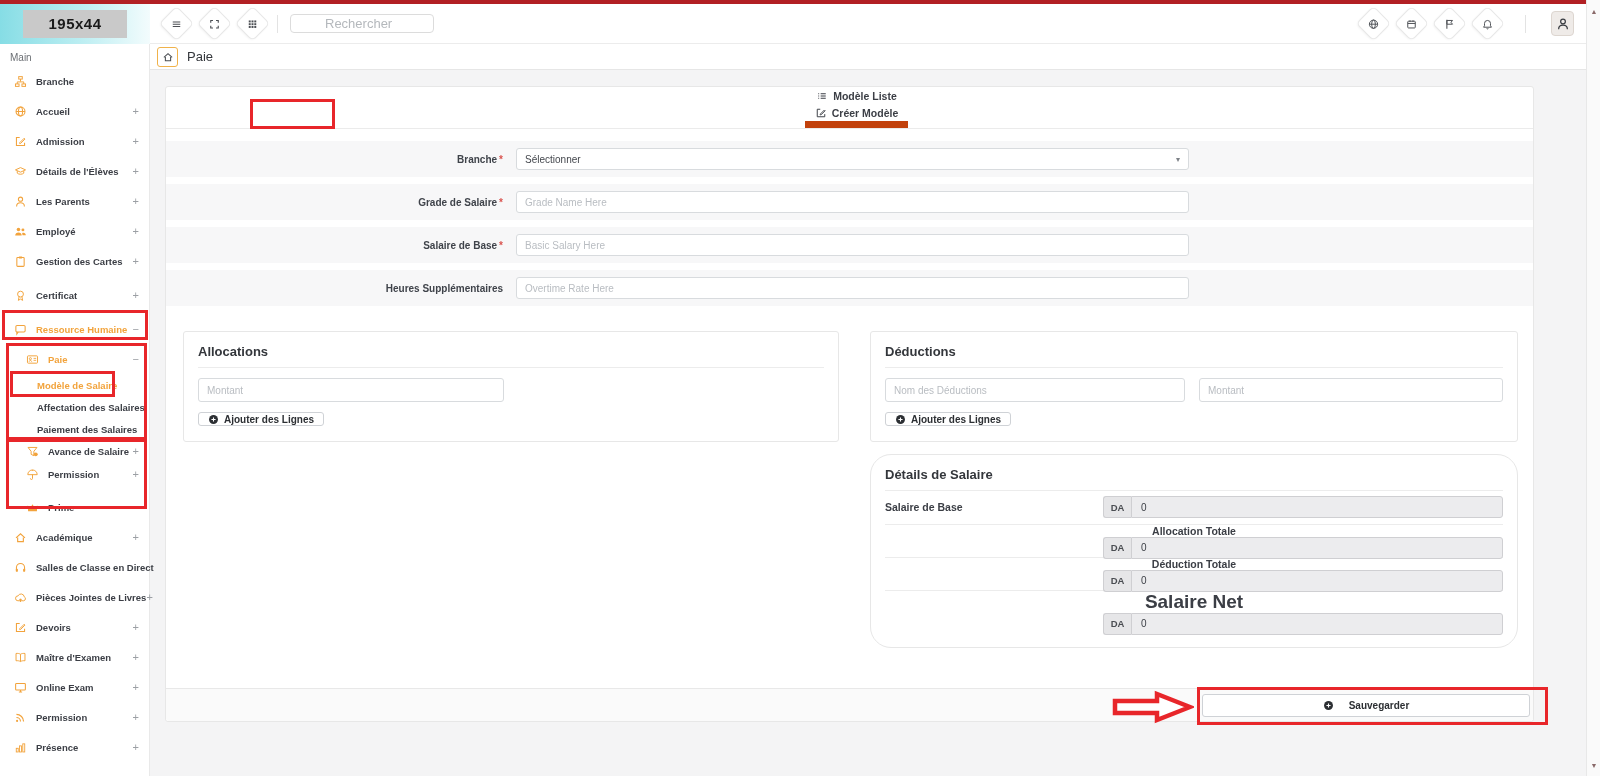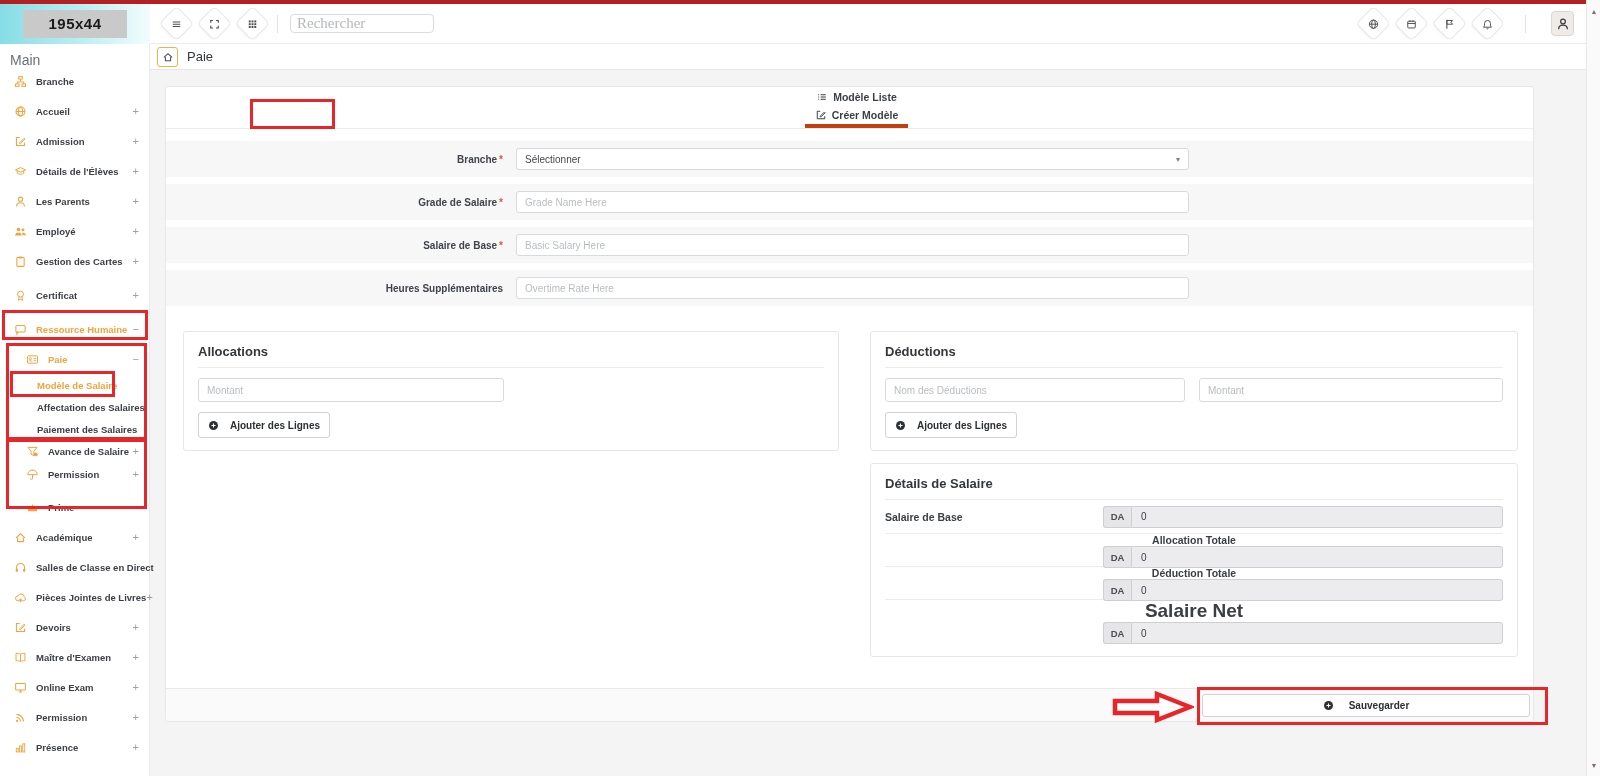--- a/index.html
+++ b/index.html
@@ -16,37 +16,37 @@
   .logo-box{width:104px;height:28px;background:#c9c9c9;display:flex;align-items:center;justify-content:center;
     font-size:15px;font-weight:700;color:#1a1a1a;letter-spacing:.5px;}
   .diamond{width:25px;height:25px;border:1px solid #e7e7e7;border-radius:5px;background:#fff;
     transform:rotate(45deg);display:flex;align-items:center;justify-content:center;
     box-shadow:0 1px 2px rgba(0,0,0,.05);cursor:pointer;}
   .diamond .ic{transform:rotate(-45deg);color:#4c4f54;width:12px;height:12px;}
   .tb-group{display:flex;align-items:center;gap:13px;margin-left:14px;}
   .tb-sep{width:1px;height:18px;background:#e3e3e3;margin:0 12px;}
   .searchbox{width:144px;height:19px;border:1px solid #dcdcdc;border-radius:4px;background:#fff;
     display:flex;align-items:center;padding:0 6px;}
-  .searchbox input{flex:1;border:none;outline:none;font-size:15px;color:#444;background:transparent;
-    font-family:Liberation Serif, serif;}
+  .searchbox input{flex:1;border:none;outline:none;font-size:13px;color:#444;background:transparent;
+    font-family:Liberation Sans, sans-serif;margin-left:28px;}
   .searchbox input::placeholder{color:#b4b8bc;}
   .searchbox .ic{width:10px;height:10px;color:#a9adb1;}
   .tb-right{margin-left:auto;display:flex;align-items:center;gap:13px;padding-right:12px;}
   .avatar-btn{width:23px;height:25px;border-radius:4px;background:#efebe8;border:1px solid #ddd6d0;
     display:flex;align-items:center;justify-content:center;cursor:pointer;}
   .avatar-btn .ic{color:#3a3d42;width:14px;height:14px;}
   
   .vscroll{position:absolute;right:0;top:0;width:14px;height:776px;background:#fafafa;
     border-left:1px solid #e8e8e8;z-index:6;}
   .vs-arrow{position:absolute;left:0;width:14px;height:14px;font-size:7px;color:#8a6a6a;
     display:flex;align-items:center;justify-content:center;}
   
   .sidebar{position:absolute;left:0;top:44px;width:150px;height:732px;background:#fff;
     border-right:1px solid #e9e9e9;z-index:3;}
-  .side-section{padding:8px 0 0 10px;font-size:14px;color:#6b6f74;height:22px;}
+  .side-section{padding:8px 0 0 10px;font-size:10px;color:#6b6f74;height:22px;}
   .side-item{display:flex;align-items:center;height:30px;padding:0 10px 0 14px;cursor:pointer;}
   .s-icon{width:15px;margin-right:7px;color:#f2a33c;flex:0 0 15px;}
   .s-icon .ic{width:13px;height:13px;}
   .s-label{font-size:9.5px;font-weight:700;color:#3b3e45;white-space:nowrap;}
   .s-suffix{margin-left:auto;font-size:11px;color:#9b9fa4;font-weight:400;}
   .side-item.active .s-label{color:#f2a33c;}
   .side-item.ind1{padding-left:26px;}
   .side-item.ind2{padding-left:37px;height:22px;}
   .side-item:nth-child(9),.side-item:nth-child(10){margin-top:4px;}
   .side-item:nth-child(14),.side-item:nth-child(15){height:22px;}
@@ -59,21 +59,21 @@
     display:flex;align-items:center;justify-content:center;cursor:pointer;}
   .home-btn .ic{width:12px;height:12px;color:#4a4d52;}
   .bc-title{font-size:13px;color:#33363b;margin-left:9px;}
   .card{position:relative;margin:16px 0 0 15px;width:1369px;height:636px;background:#fff;
     border:1px solid #e7e7e7;border-radius:3px;}
   
   .tabs{height:42px;border-bottom:1px solid #ebebeb;display:flex;align-items:center;padding-left:14px;flex-direction:column;}
   .tab{display:flex;align-items:center;gap:5px;height:42px;padding:0 10px;font-size:10.5px;
     font-weight:700;color:#3b3e45;cursor:pointer;position:relative;}
   .tab .ic{width:12px;height:12px;color:#3b3e45;}
-  .tab.active{border-bottom:4px solid #c2410c;}
+  .tab.active{border-bottom:7px solid #c2410c;}
   
   .formarea{margin-top:12px;}
   .frow{display:flex;align-items:center;height:36px;background:#f7f7f8;margin-bottom:7px;}
   .flabel{width:350px;text-align:right;padding-right:13px;font-size:10px;font-weight:700;color:#3f434a;}
   .req{color:#d9534f;margin-left:2px;}
   .fctrl{width:673px;}
   .tinput{width:100%;height:22px;border:1px solid #d8dbde;border-radius:3px;background:#fff;
     padding:0 8px;font-size:10px;color:#44474d;font-family:"Liberation Sans",sans-serif;outline:none;}
   .tinput::placeholder{color:#b9bdc2;}
   .fselect{width:100%;height:22px;border:1px solid #d8dbde;border-radius:3px;background:#fff;
@@ -82,25 +82,25 @@
   
   .cols{display:flex;margin:25px 15px 0 17px;gap:31px;align-items:flex-start;}
   .col-l{width:659px;}
   .col-r{width:648px;}
   .minicard{background:#fff;border:1px solid #e7e7e7;border-radius:3px;padding:12px 14px;}
   .mc-title{font-size:13px;font-weight:700;color:#33363b;padding-bottom:8px;border-bottom:1px solid #ececec;}
   .mc-inputs{display:flex;gap:14px;margin-top:10px;}
   .mc-inputs .tinput{height:24px;}
   .in-name{width:302px;}
   .in-amount{width:306px;}
-  .addline-btn{margin-top:10px;height:14px;display:inline-flex;align-items:center;gap:11px;
-    border:1px solid #cfd2d6;border-radius:3px;background:#fff;padding:12px 9px;
+  .addline-btn{margin-top:10px;height:14px;display:inline-flex;align-items:center;gap:5px;
+    border:1px solid #cfd2d6;border-radius:3px;background:#fff;padding:0 9px;
     font-size:10px;font-weight:700;color:#2c2f33;cursor:pointer;font-family:"Liberation Sans",sans-serif;}
   .addline-btn .ic{width:11px;height:11px;color:#2c2f33;}
-  .details{margin-top:12px;padding-bottom:24px;}
+  .details{margin-top:12px;padding-bottom:24px;border-radius:21px;}
   .drow{display:flex;align-items:center;height:33px;}
   .drow + .drow{border-top:1px solid #ececec;flex-direction:column;}
   .drow:first-of-type{margin-top:12px;}
   .dlabel{font-size:10.5px;font-weight:700;color:#3b3e45;}
   .dlabel.big{font-size:19px;}
   .dgroup{margin-left:auto;display:flex;width:400px;height:22px;}
   .daddon{width:28px;background:#e6e6e8;border:1px solid #cfcfd2;border-right:none;
     border-radius:3px 0 0 3px;display:flex;align-items:center;justify-content:center;
     font-size:9.5px;font-weight:700;color:#4a4d52;}
   .dinput{flex:1;height:22px;border:1px solid #cfcfd2;border-radius:0 3px 3px 0;background:#ececee;

